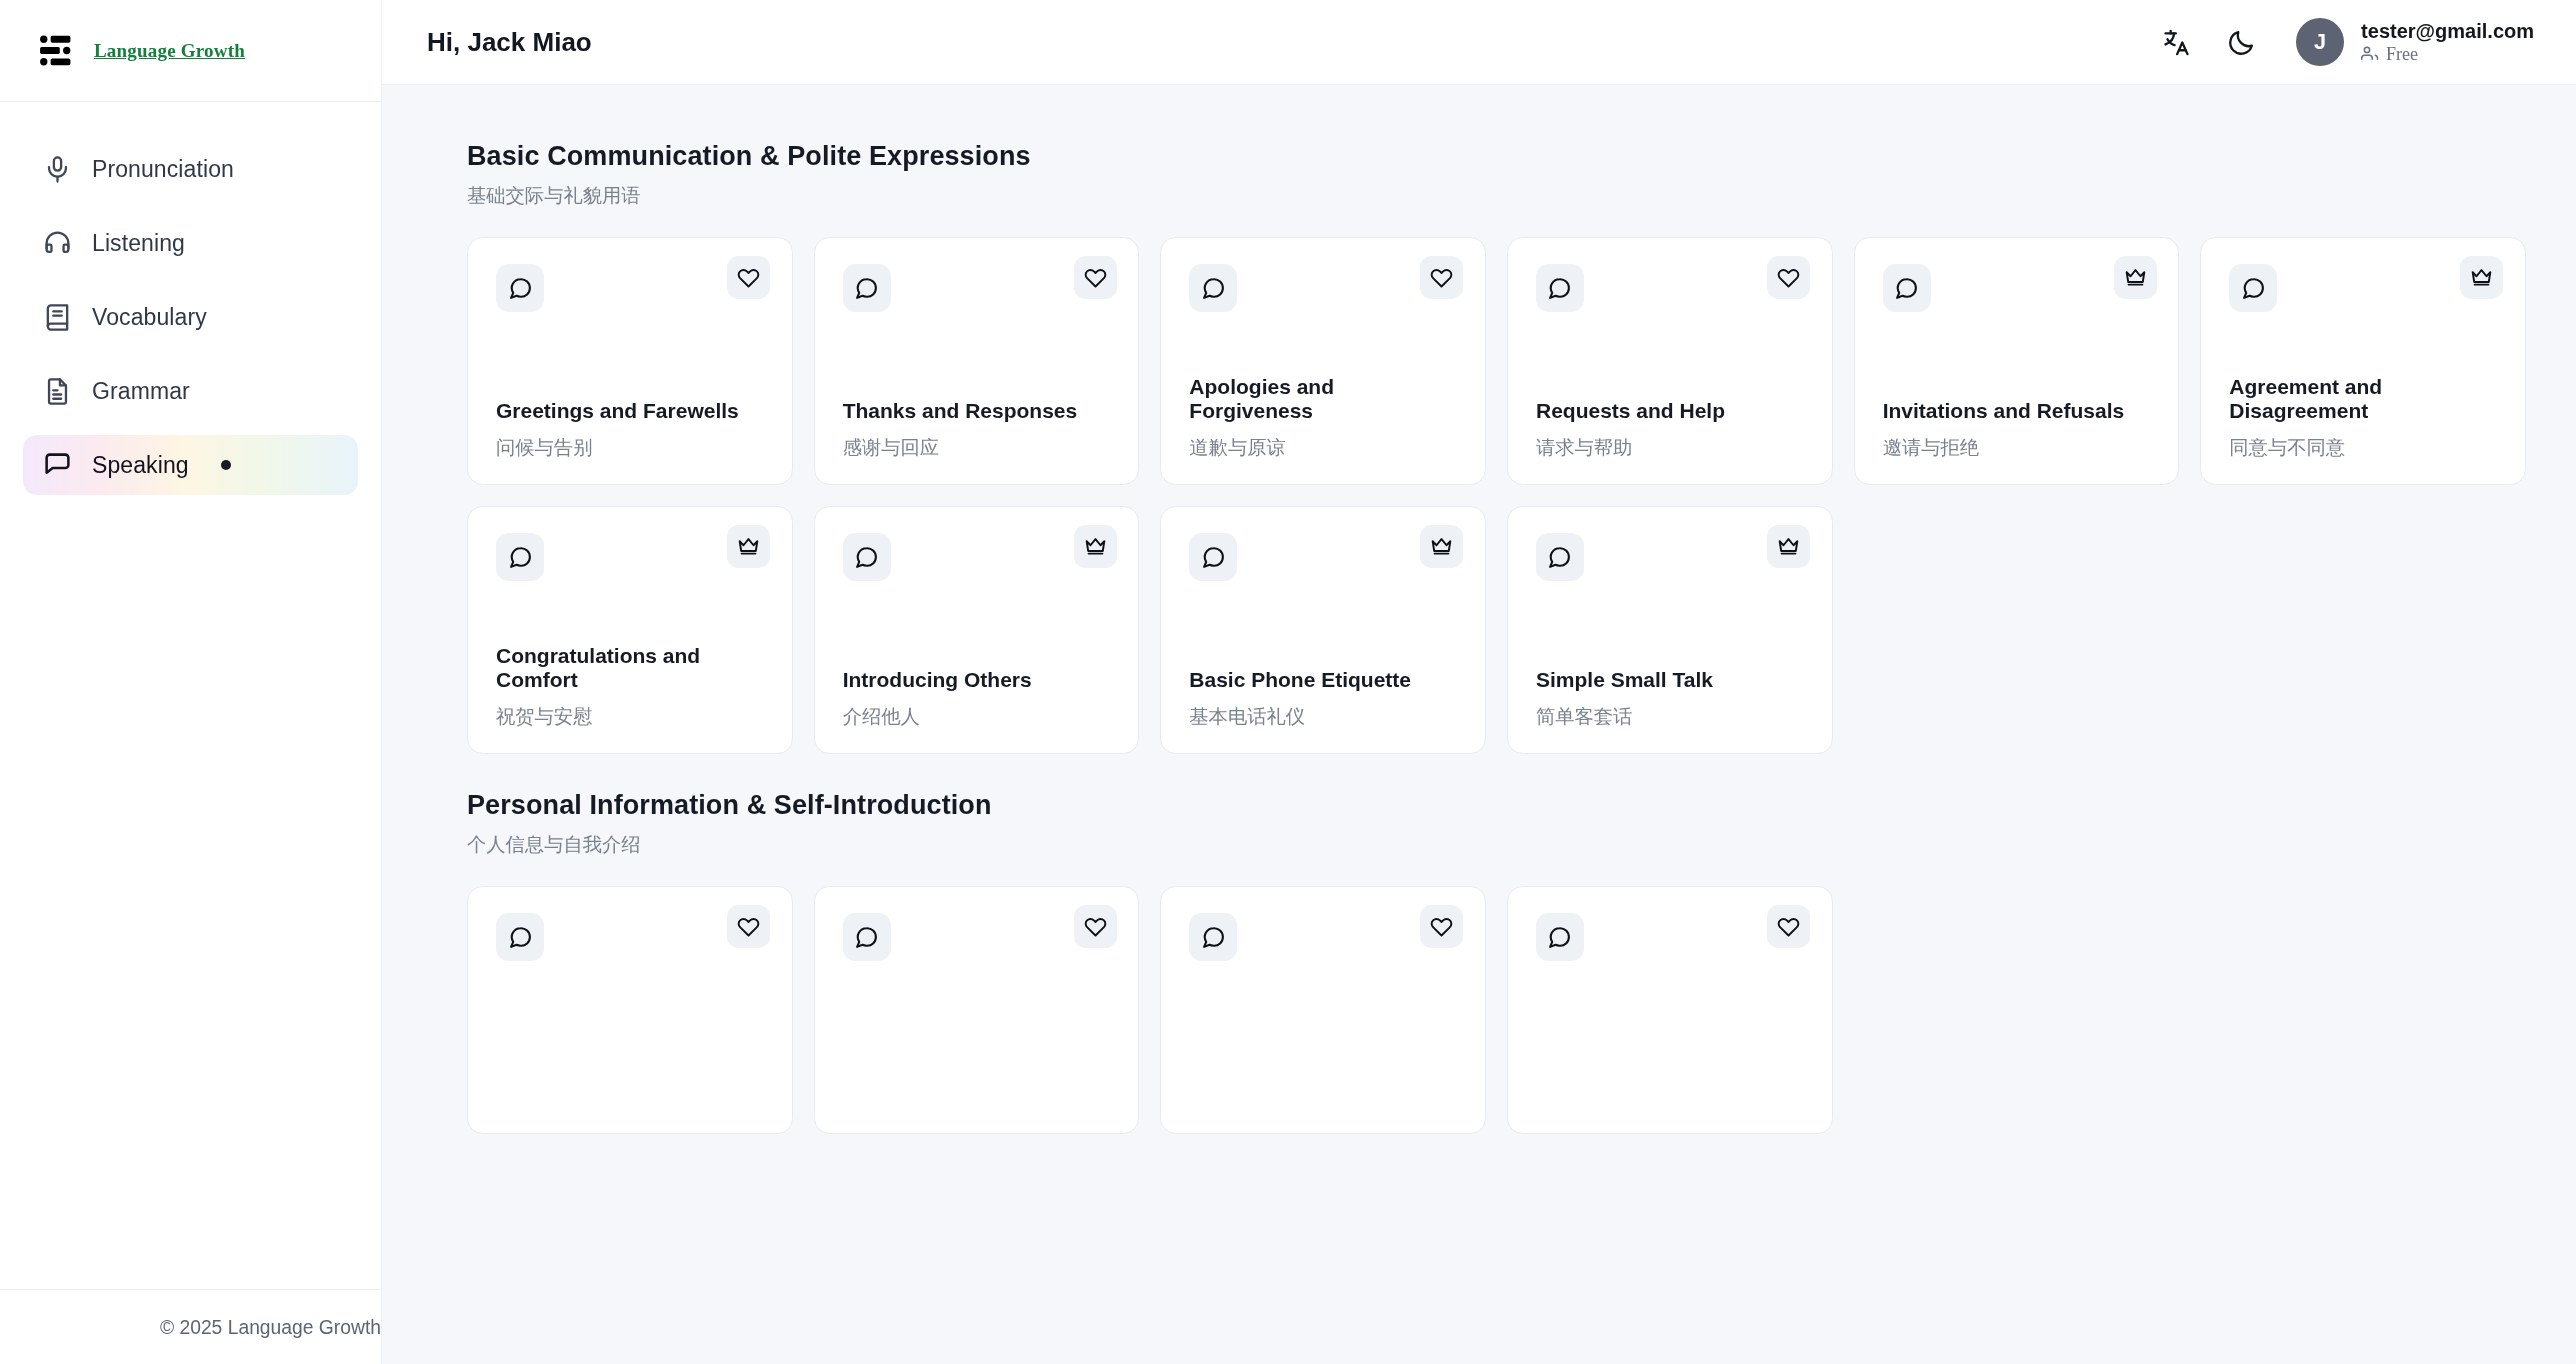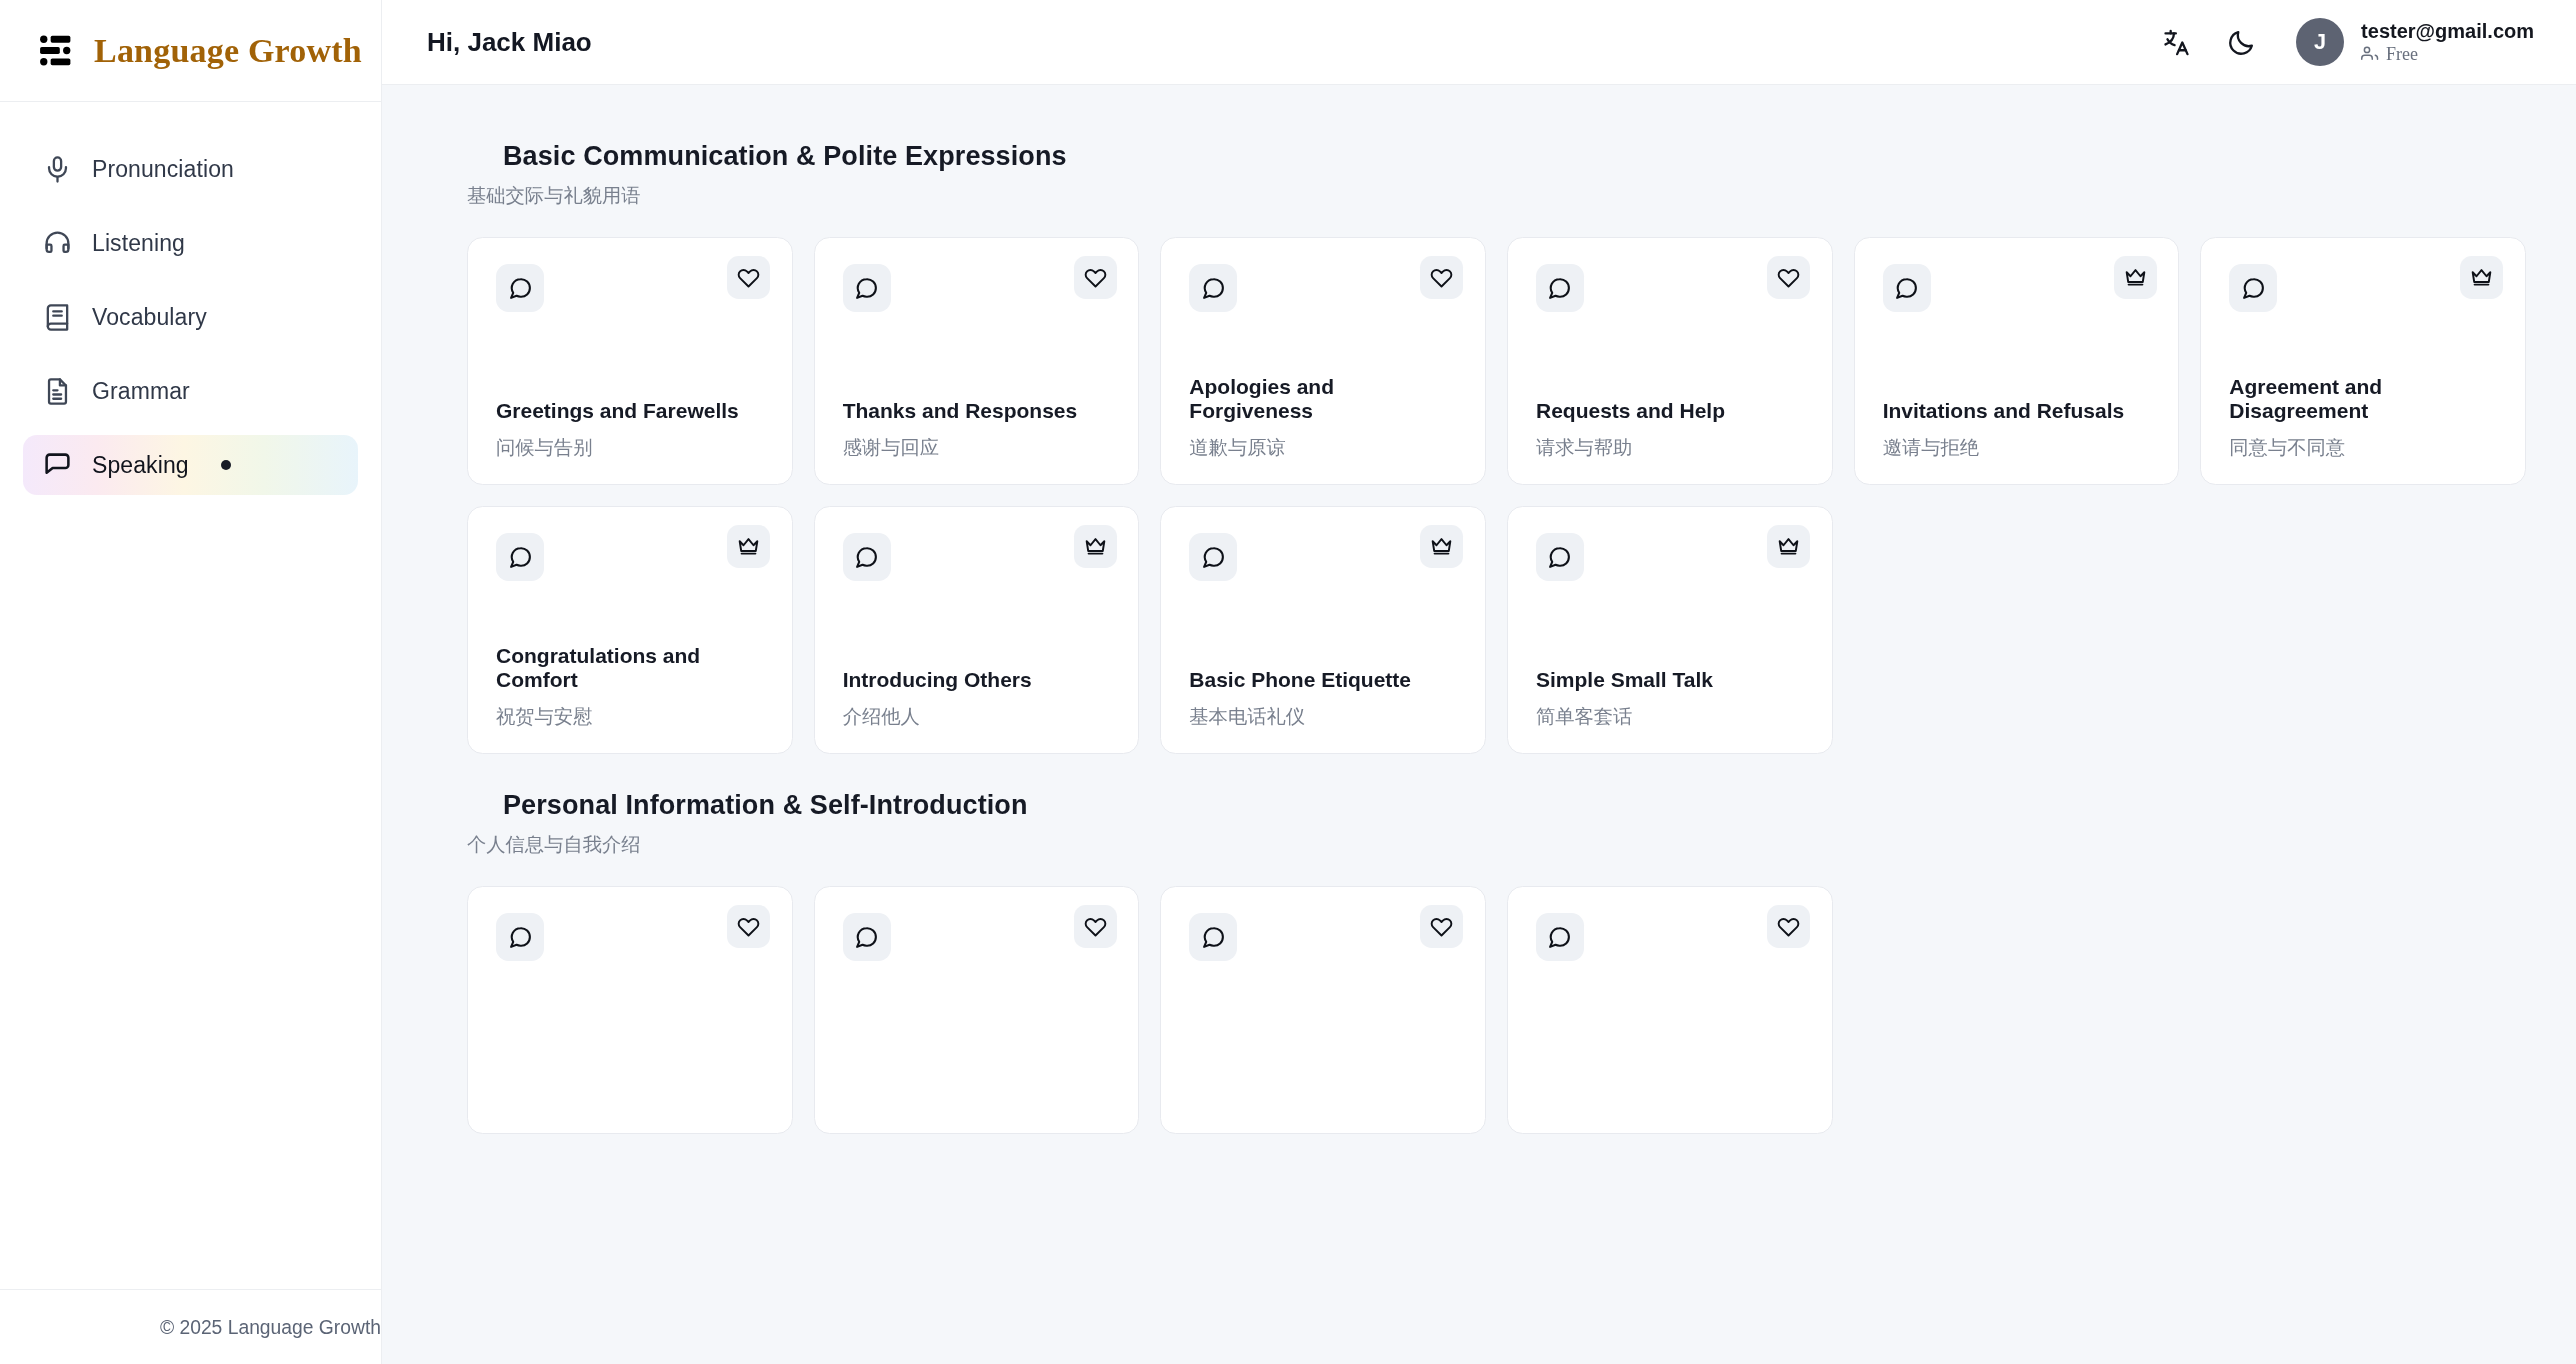--- a/index.html
+++ b/index.html
@@ -22,22 +22,23 @@
   .brand {
     height: 102px;
     display: flex; align-items: center;
     padding-left: 40px;
     gap: 20px;
     border-bottom: 1.5px solid #eceef1;
   }
   .brand-mark { width: 34px; height: 31px; display:block; flex:0 0 34px; }
   .brand-text {
     font-family: "Liberation Serif", serif;
-    font-size: 34px; font-weight: 700; color: #a16207;
+    font-size: 19px; font-weight: 700; color: #15803d;
     letter-spacing: 0.2px;
+    text-decoration: underline;
   }
   .nav { padding: 37px 23px 0 23px; flex: 1 1 auto; }
   .nav-item {
     display: flex; align-items: center; gap: 20px;
     height: 60px; padding: 0 20px;
     border-radius: 14px;
     margin-bottom: 14px;
     cursor: pointer;
   }
   .nav-item .ico { width: 29px; height: 29px; flex: 0 0 29px; display:block; color:#3f4756; }
@@ -75,21 +76,21 @@
     display:flex; align-items:center; justify-content:center;
     font-size: 21.7px; font-weight: 600;
   }
   .user-meta { display: flex; flex-direction: column; gap: 3.9px; }
   .user-email { font-size: 20px; font-weight: 700; color: #14171f; line-height:1; }
   .user-plan { display:flex; align-items:center; gap: 7px; font-size: 18px; color: #69707e; line-height:1;font-family:Liberation Serif, serif; }
   .user-plan svg { width: 18px; height: 18px; display:block; }
 
   .content { flex: 1 1 auto; overflow: hidden; padding: 56px 50px 0 85px; }
   .section { margin-bottom: 36px; }
-  .section-title { font-size: 27px; font-weight: 700; color: #161a25; letter-spacing:0.1px;margin-left:36px; }
+  .section-title { font-size: 27px; font-weight: 700; color: #161a25; letter-spacing:0.1px; }
   .section-sub { font-size: 19.3px; color: #79808e; margin-top: 10px; }
 
   .grid {
     display: grid;
     grid-template-columns: repeat(6, 1fr);
     gap: 21px;
     margin-top: 28px;
   }
   .card {
     background: #ffffff;

